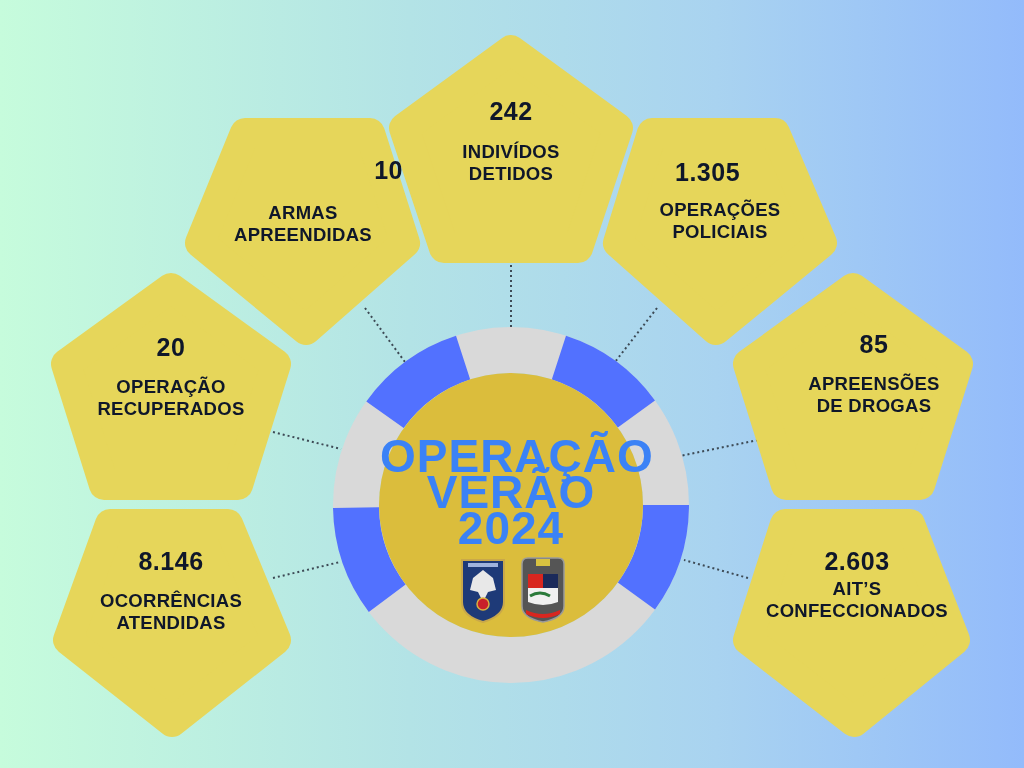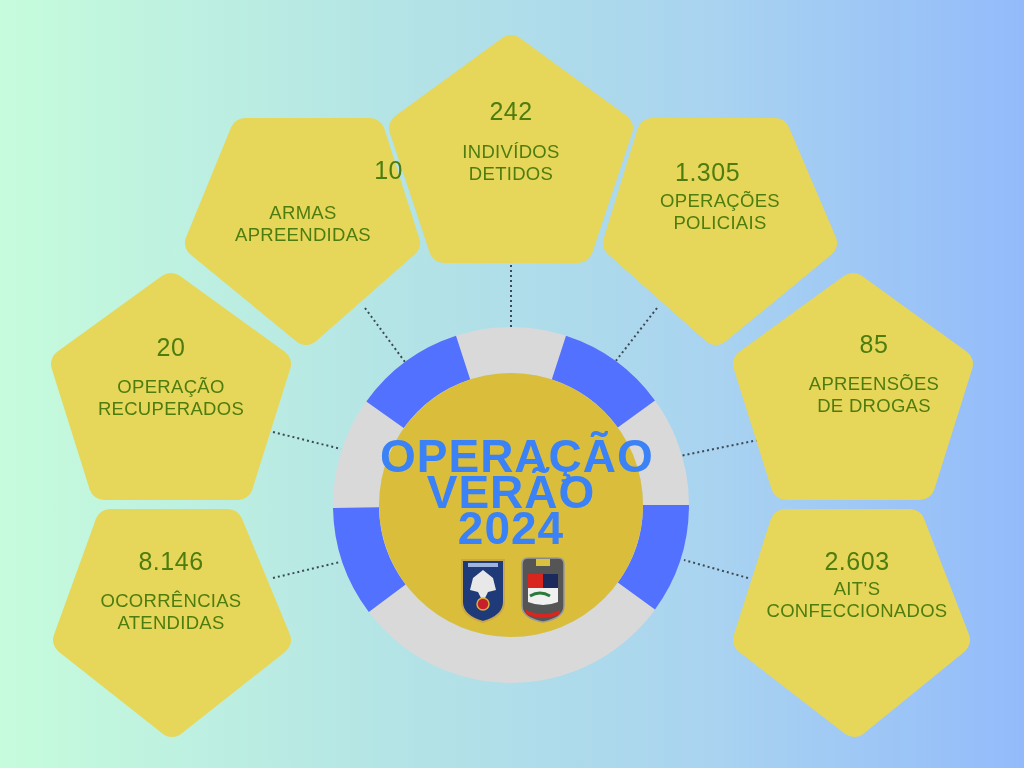--- a/index.html
+++ b/index.html
@@ -4,21 +4,21 @@
 <style>
   html, body { margin:0; padding:0; }
   body {
     width:1024px; height:768px; overflow:hidden; position:relative;
     background: linear-gradient(90deg, #c6fcdc 0%, #b3e3e6 40%, #a9d3f0 70%, #93bbfb 100%);
     font-family: "Liberation Sans", "DejaVu Sans", sans-serif;
   }
   .stage { position:absolute; left:0; top:0; width:1024px; height:768px; }
   svg.bg { position:absolute; left:0; top:0; }
   .card {
-    position:absolute; text-align:center; color:#4d7c0f; font-weight:400;
+    position:absolute; text-align:center; color:#0f172a; font-weight:700;
   }
   .card .num { font-size:25px; letter-spacing:0.5px; display:block; }
   .card .label { font-size:18.5px; line-height:22px; display:block; margin-top:16px; letter-spacing:0.3px; }
   .center-title {
     position:absolute; left:380px; top:438px; width:262px; text-align:center;
     color:#3b82f6; font-weight:700; font-size:46px; line-height:36px; letter-spacing:1px;
   }
 </style>
 </head>
 <body>
@@ -104,21 +104,21 @@
   <div class="card" style="left:203px; top:156px; width:200px;">
     <span class="num" style="text-align:right; padding-left:77px;">10</span>
     <span class="label" style="margin-top:17px;">
       <span>ARMAS</span><br>
       <span>APREENDIDAS</span>
     </span>
   </div>
 
   <div class="card" style="left:620px; top:158px; width:200px;">
     <span class="num" style="text-align:left; padding-left:55px;">1.305</span>
-    <span class="label" style="margin-top:3px;">
+    <span class="label" style="margin-top:12px;">
       <span>OPERAÇÕES</span><br>
       <span>POLICIAIS</span>
     </span>
   </div>
 
   <div class="card" style="left:71px; top:333px; width:200px;">
     <span class="num">20</span>
     <span class="label" style="margin-top:14px;">
       <span>OPERAÇÃO</span><br>
       <span>RECUPERADOS</span>

